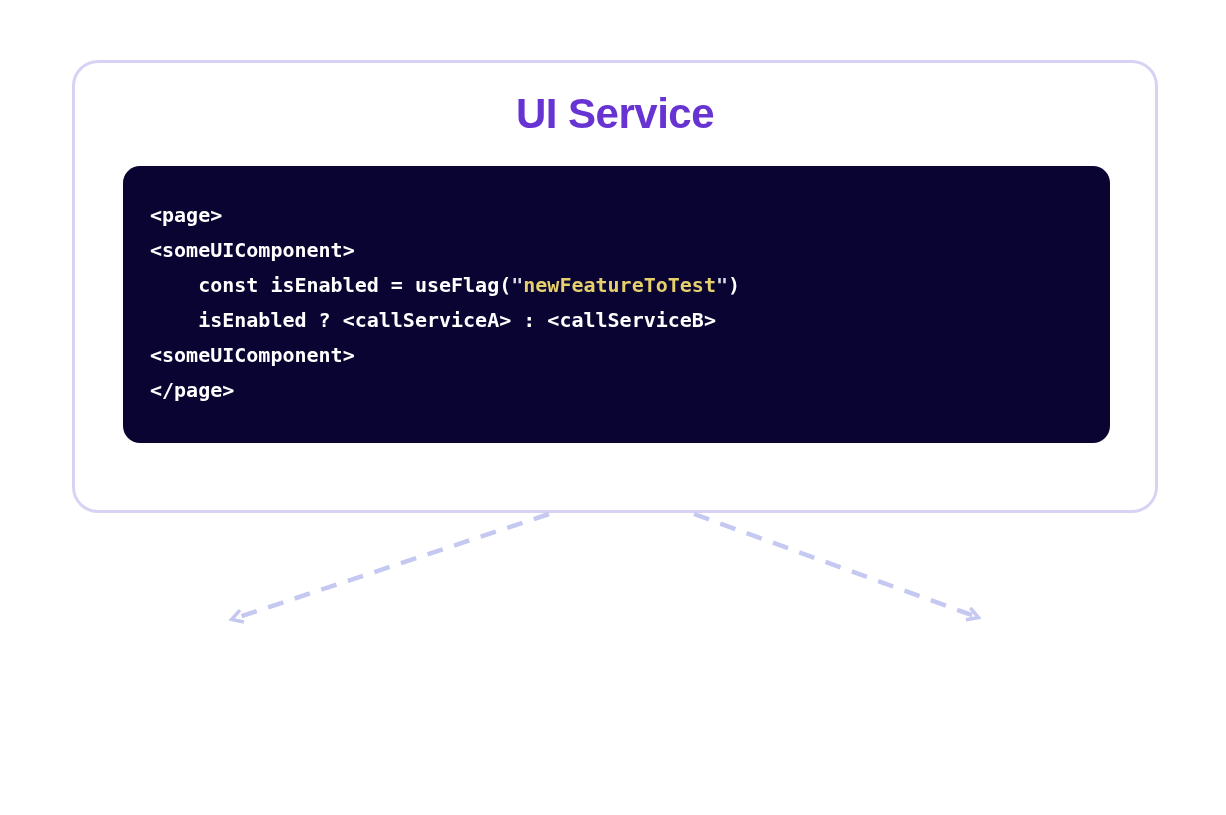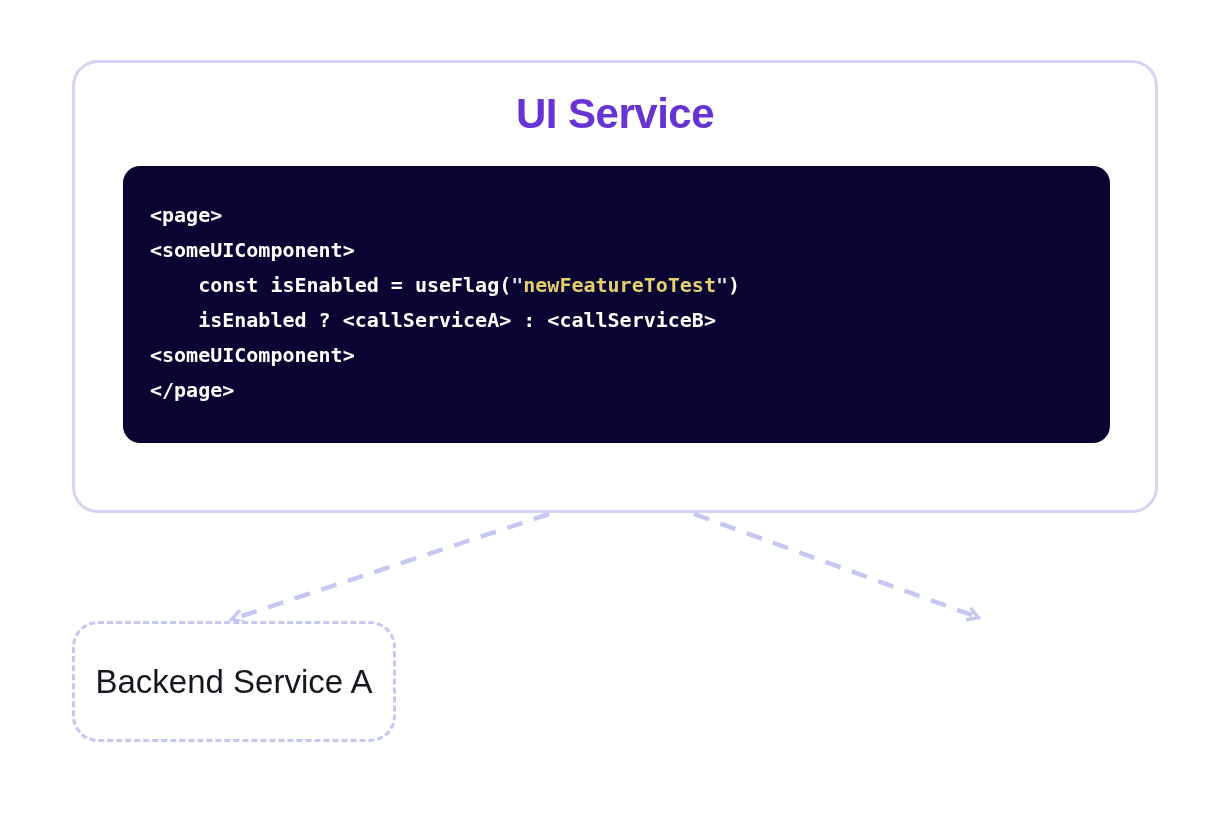--- a/index.html
+++ b/index.html
@@ -105,18 +105,15 @@
   <svg class="connectors" viewBox="0 0 1226 815" xmlns="http://www.w3.org/2000/svg">
     <defs>
       <marker id="arrow" viewBox="0 0 10 10" refX="7" refY="5" markerWidth="3.5" markerHeight="3.5" orient="auto-start-reverse">
         <path d="M1,1 L8,5 L1,9" fill="none" stroke="#c5c8f0" stroke-width="2.2"></path>
       </marker>
     </defs>
     <line id="conn-left" stroke="#c5c8f0" stroke-width="4.5" stroke-dasharray="16 12" stroke-linecap="butt" marker-end="url(#arrow)" x1="549" y1="514" x2="233" y2="619"></line>
     <line id="conn-right" stroke="#c5c8f0" stroke-width="4.5" stroke-dasharray="16 12" stroke-linecap="butt" marker-end="url(#arrow)" x1="694" y1="514" x2="977" y2="617"></line>
   </svg>
 
-  <div class="backend-box backend-a">
-    <span class="backend-label">Backend Service A</span>
-  </div>
 
 
 </div>
 
 </body></html>

